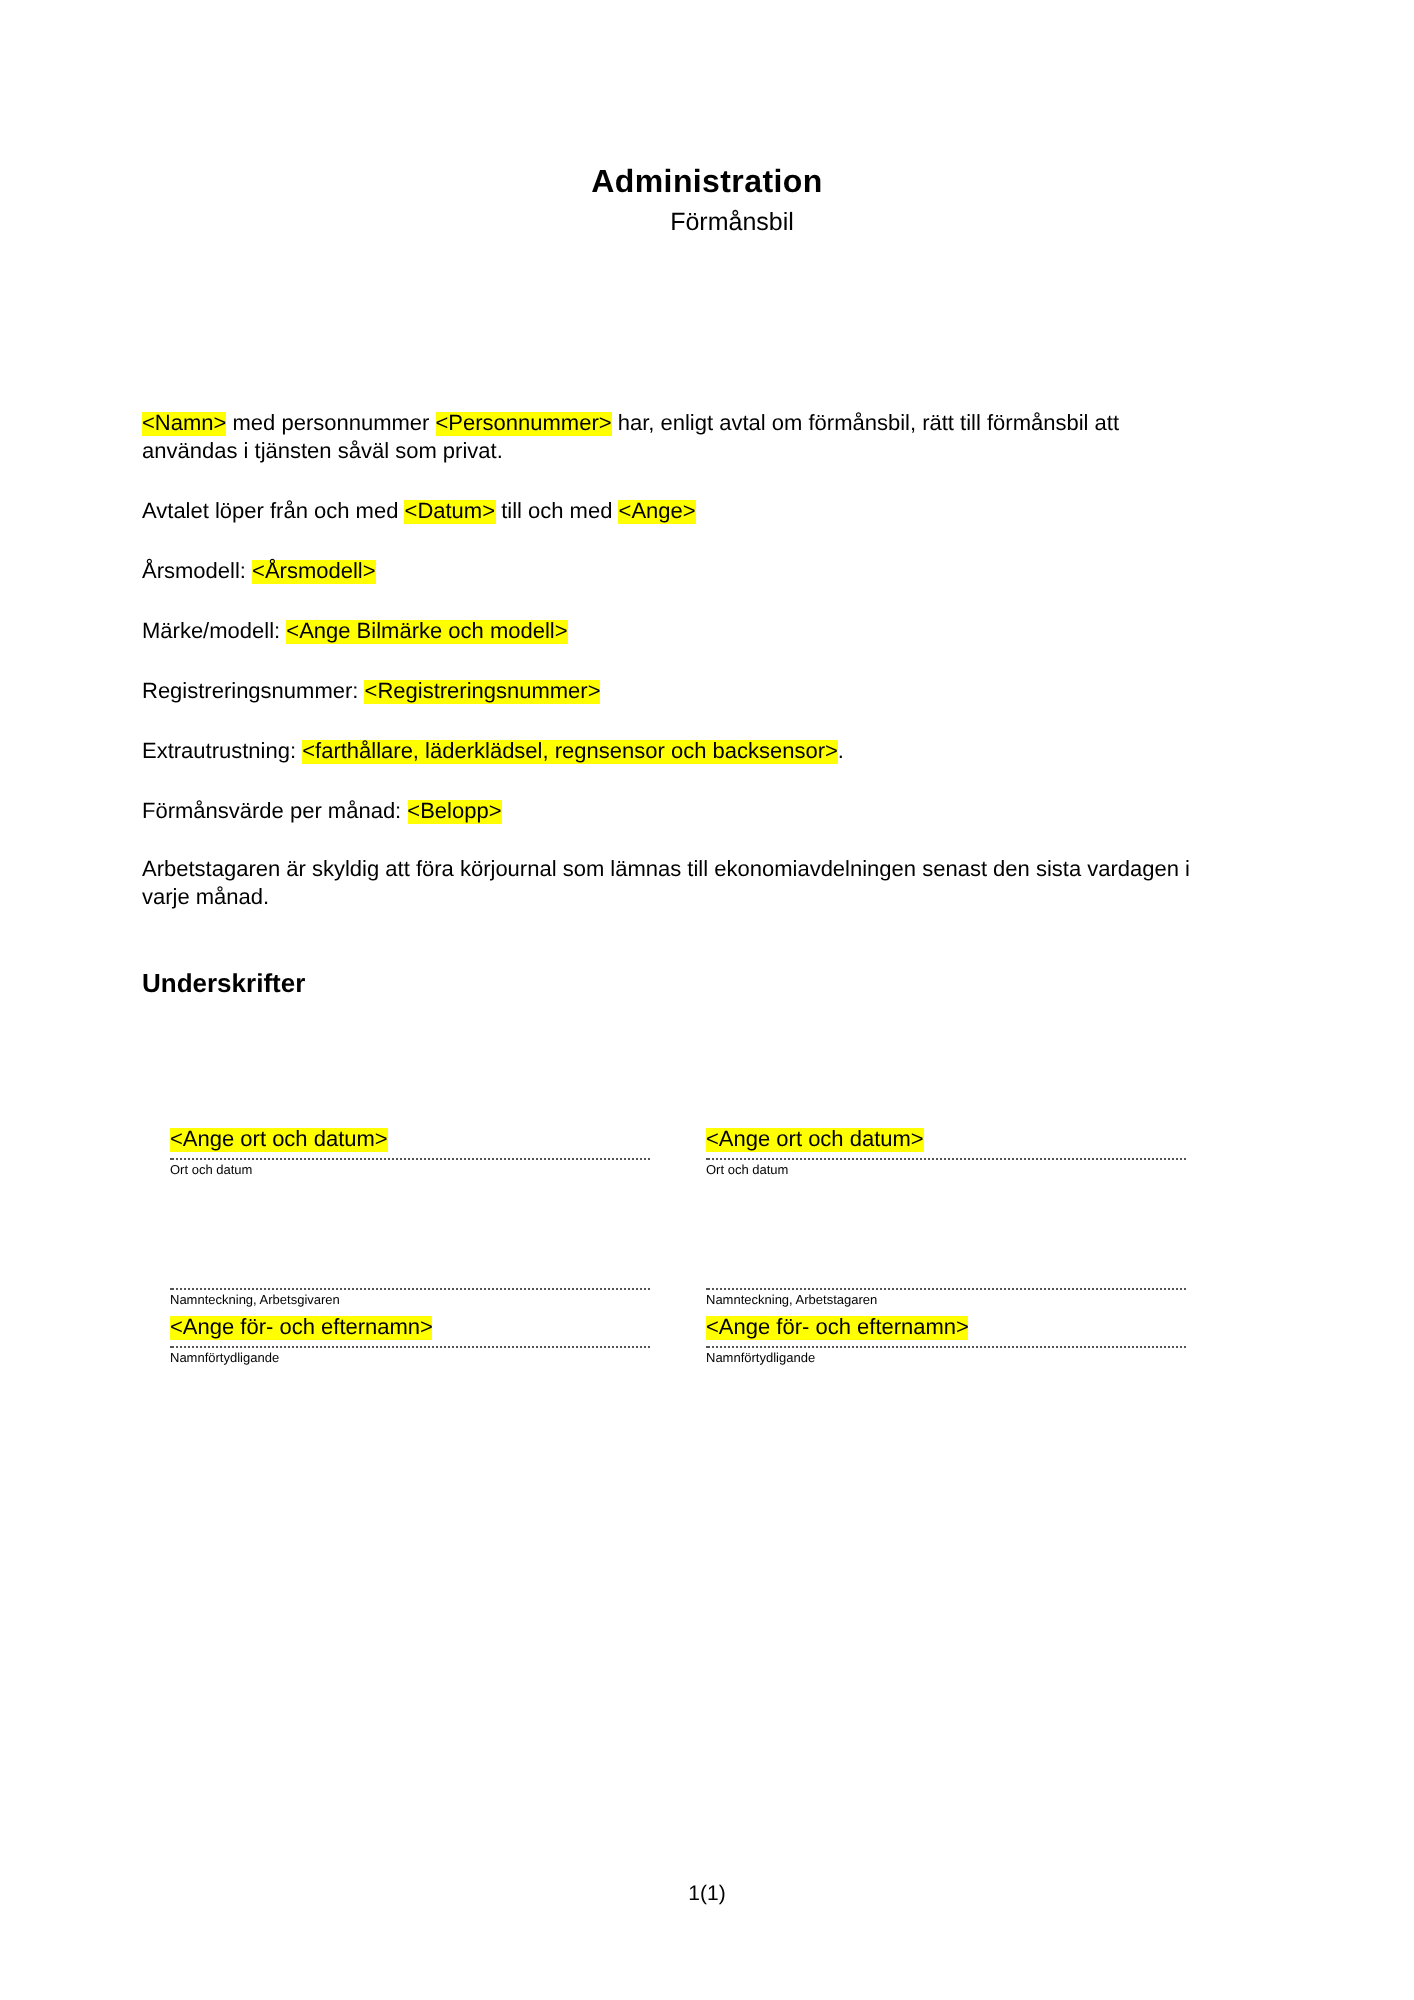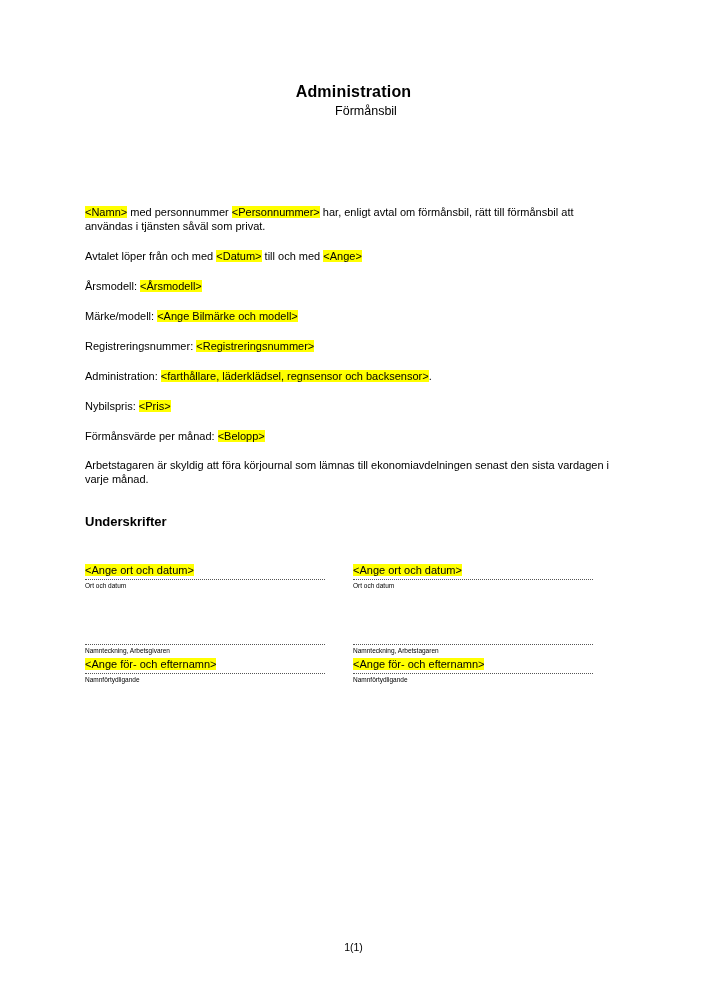--- a/index.html
+++ b/index.html
@@ -37,21 +37,21 @@
   }
   .doc-subtitle {
     font-size: 12.5px;
     font-weight: normal;
     line-height: 16px;
     margin-top: 1px;
     padding-left: 25px;
   }
   .body-area {
     position: absolute;
-    left: 85px;
+    left: 71px;
     top: 205px;
     width: 538px;
   }
   .para {
     font-size: 11px;
     line-height: 14px;
     margin: 0 0 16px 0;
   }
   .para.tight {
     line-height: 13.5px;
@@ -147,26 +147,23 @@
 
     <p class="para">
       <span>Märke/modell: </span><span class="hl">&lt;Ange Bilmärke och modell&gt;</span>
     </p>
 
     <p class="para">
       <span>Registreringsnummer: </span><span class="hl">&lt;Registreringsnummer&gt;</span>
     </p>
 
     <p class="para">
-      <span>Administration: </span><span class="hl">&lt;farthållare, läderklädsel, regnsensor och backsensor&gt;</span><span>.</span>
-    </p>
-
-    <p class="para">
-      <span>Nybilspris: </span><span class="hl">&lt;Pris&gt;</span>
-    </p>
+      <span>Extrautrustning: </span><span class="hl">&lt;farthållare, läderklädsel, regnsensor och backsensor&gt;</span><span>.</span>
+    </p>
+
 
     <p class="para">
       <span>Förmånsvärde per månad: </span><span class="hl">&lt;Belopp&gt;</span>
     </p>
 
     <p class="para tight">Arbetstagaren är skyldig att föra körjournal som lämnas till ekonomiavdelningen senast den sista vardagen i varje månad.</p>
 
     <div class="section-head">Underskrifter</div>
   </div>
 

